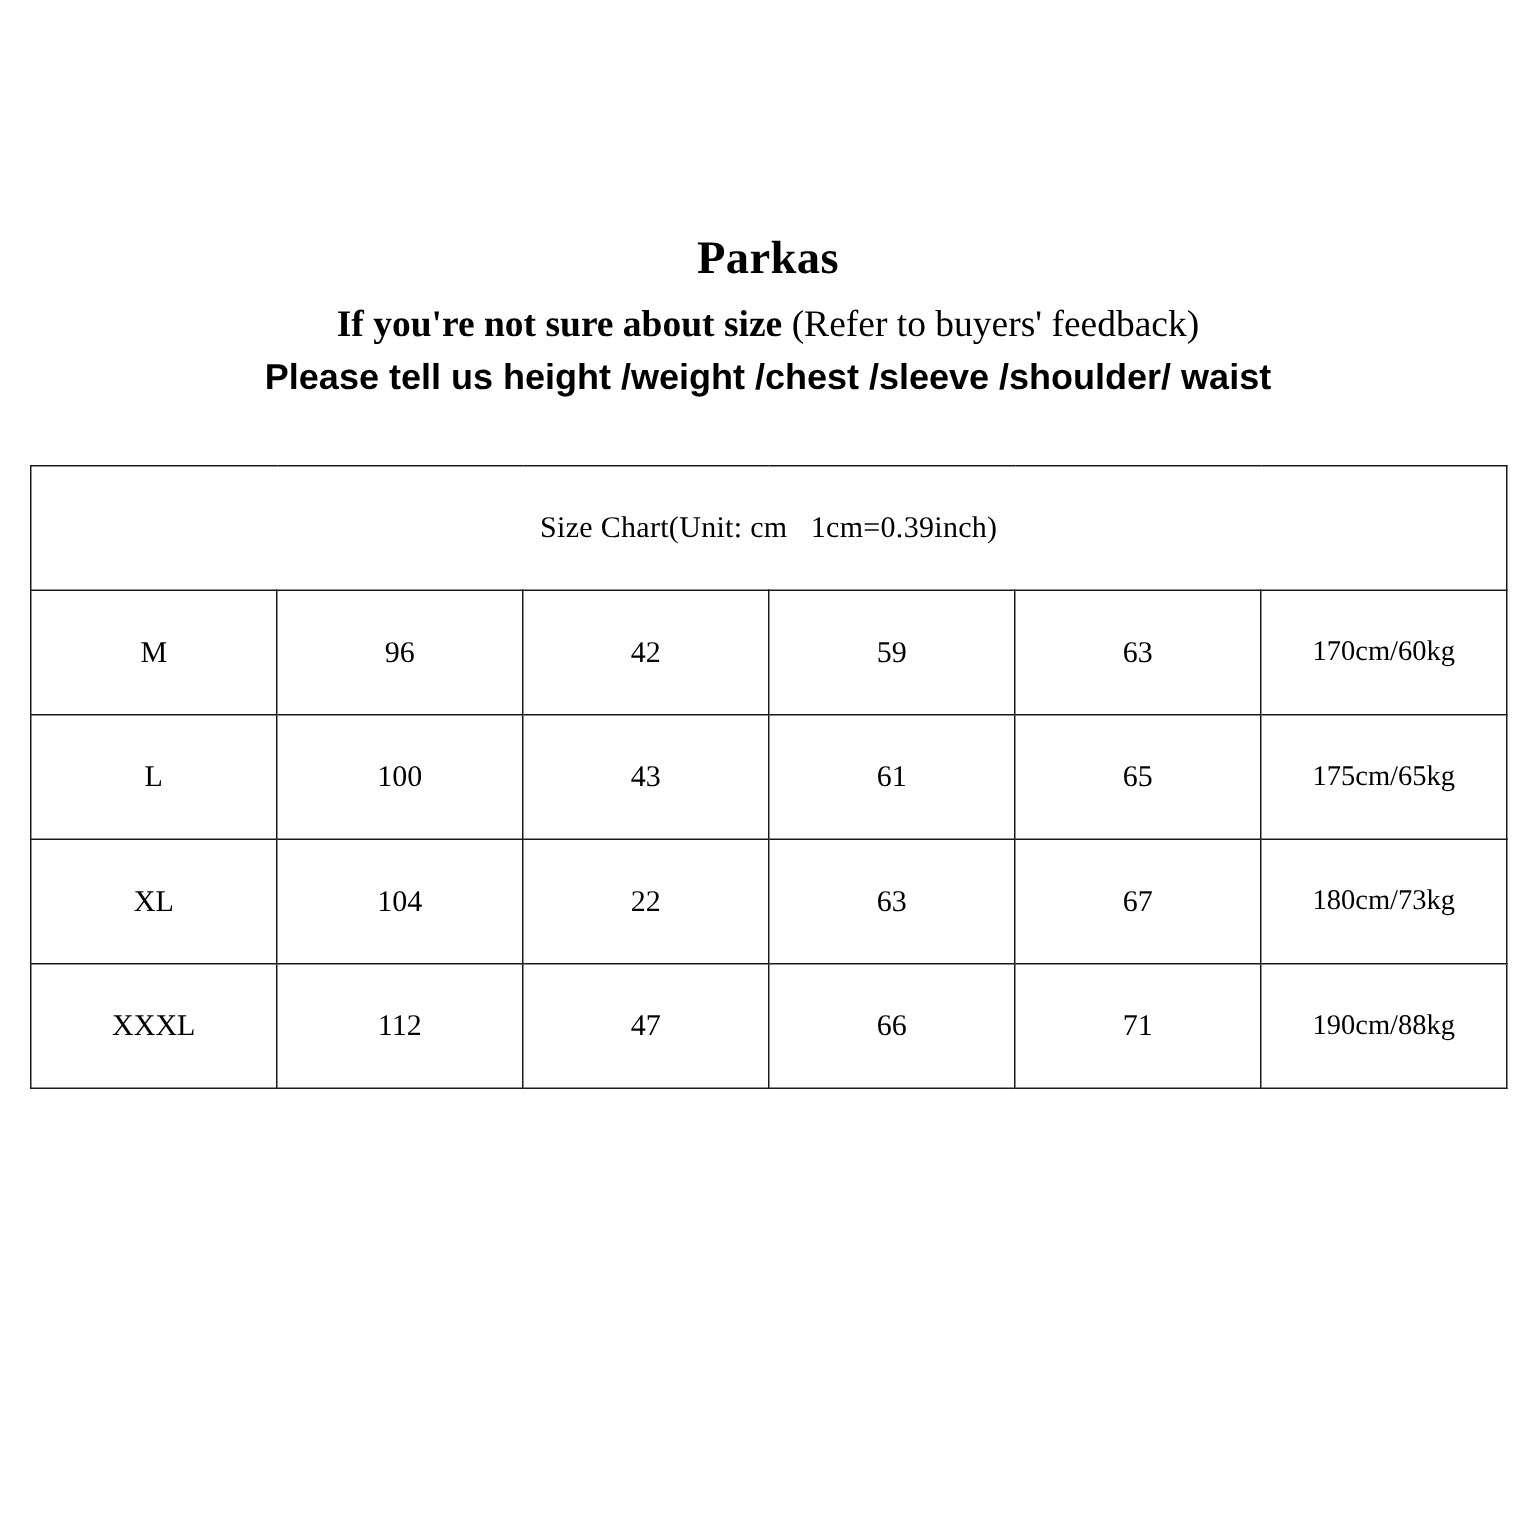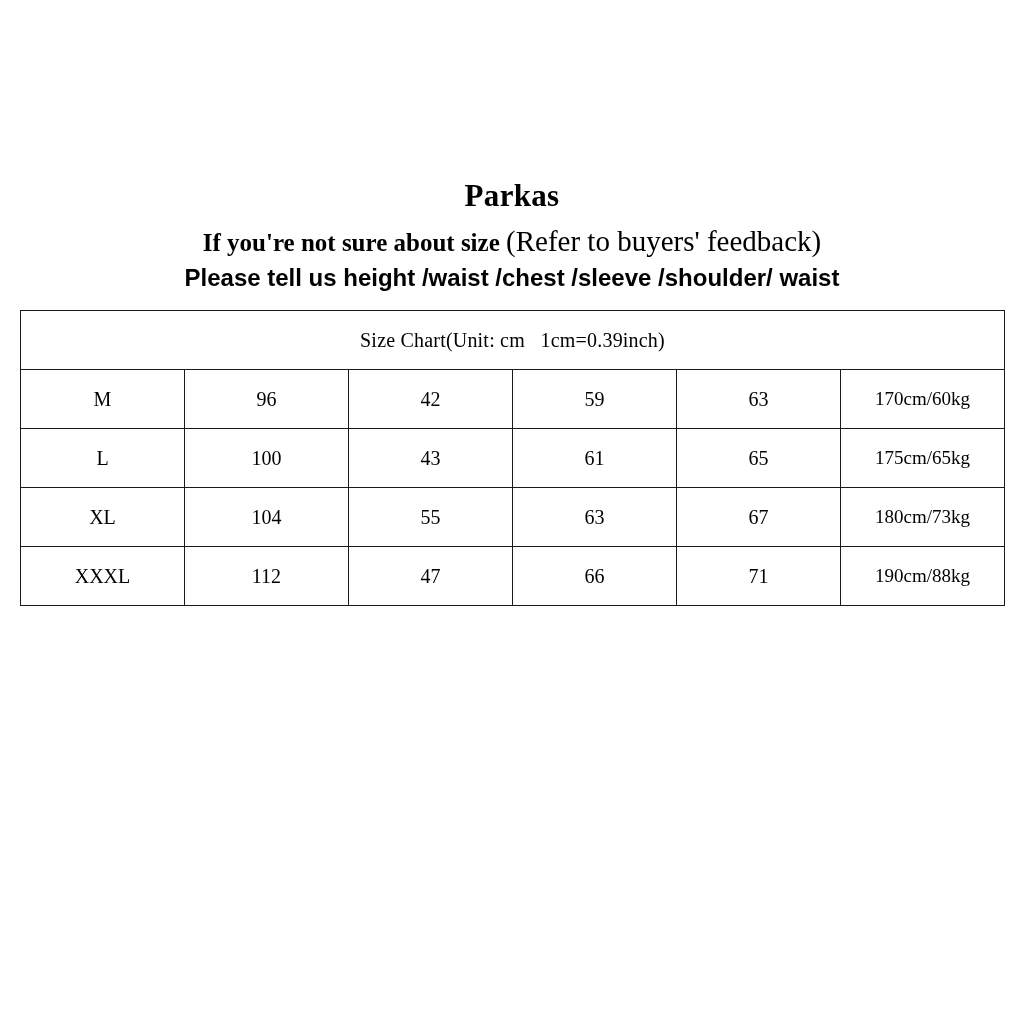--- a/index.html
+++ b/index.html
@@ -21,21 +21,21 @@
     top: 0;
     width: 1024px;
     height: 1024px;
     background: #ffffff;
   }
 
   
   .heading-block {
     position: absolute;
     left: 0;
-    top: 176px;
+    top: 152px;
     width: 1024px;
     text-align: center;
   }
   .doc-title {
     font-family: "Liberation Serif", serif;
     font-weight: bold;
     font-size: 31px;
     line-height: 40px;
     letter-spacing: 0.3px;
   }
@@ -47,21 +47,21 @@
     margin-top: 8px;
     white-space: nowrap;
   }
   .subtitle-1 .serif-part {
     font-family: "Liberation Serif", serif;
     font-weight: bold;
   }
   .subtitle-1 .paren-part {
     font-family: "Liberation Serif", serif;
     font-weight: normal;
-    font-size: 29px;
+    font-size: 25px;
   }
   .subtitle-2 {
     font-family: "Liberation Sans", sans-serif;
     font-weight: bold;
     font-size: 24px;
     line-height: 32px;
     margin-top: 2px;
     white-space: nowrap;
   }
 
@@ -78,21 +78,21 @@
     table-layout: fixed;
     background: #ffffff;
   }
   table.size-chart td {
     border: 1px solid #1a1a1a;
     text-align: center;
     vertical-align: middle;
     font-family: "Liberation Serif", serif;
     font-size: 20px;
     color: #000;
-    padding: 0;
+    padding: 12px;
   }
   td.caption-cell {
     height: 58px;
     font-size: 25px;
     letter-spacing: 0.2px;
   }
   tr.header-row td {
     height: 58px;
     font-size: 23px;
   }
@@ -113,21 +113,21 @@
 <body>
 
 <div id="page">
 
   <div class="heading-block">
     <div class="doc-title">Parkas</div>
     <div class="subtitle-1">
       <span class="serif-part">If you're not sure about size</span>
       <span class="paren-part">(Refer to buyers' feedback)</span>
     </div>
-    <div class="subtitle-2">Please tell us height /waist /chest /sleeve /shoulder/ waist</div>
+    <div class="subtitle-2">Please tell us height /weight /chest /sleeve /shoulder/ waist</div>
   </div>
 
   <div class="chart-wrap">
     <table class="size-chart">
       <tbody>
         <tr>
           <td class="caption-cell" colspan="6">Size Chart(Unit: cm&nbsp;&nbsp;&nbsp;1cm=0.39inch)</td>
         </tr>
 
         <tr class="data-row">
@@ -142,21 +142,21 @@
           <td class="c-size">L</td>
           <td class="c-chest">100</td>
           <td class="c-shoulder">43</td>
           <td class="c-sleeve">61</td>
           <td class="c-length">65</td>
           <td class="c-suit data">175cm/65kg</td>
         </tr>
         <tr class="data-row">
           <td class="c-size">XL</td>
           <td class="c-chest">104</td>
-          <td class="c-shoulder">55</td>
+          <td class="c-shoulder">22</td>
           <td class="c-sleeve">63</td>
           <td class="c-length">67</td>
           <td class="c-suit data">180cm/73kg</td>
         </tr>
         <tr class="data-row">
           <td class="c-size">XXXL</td>
           <td class="c-chest">112</td>
           <td class="c-shoulder">47</td>
           <td class="c-sleeve">66</td>
           <td class="c-length">71</td>

